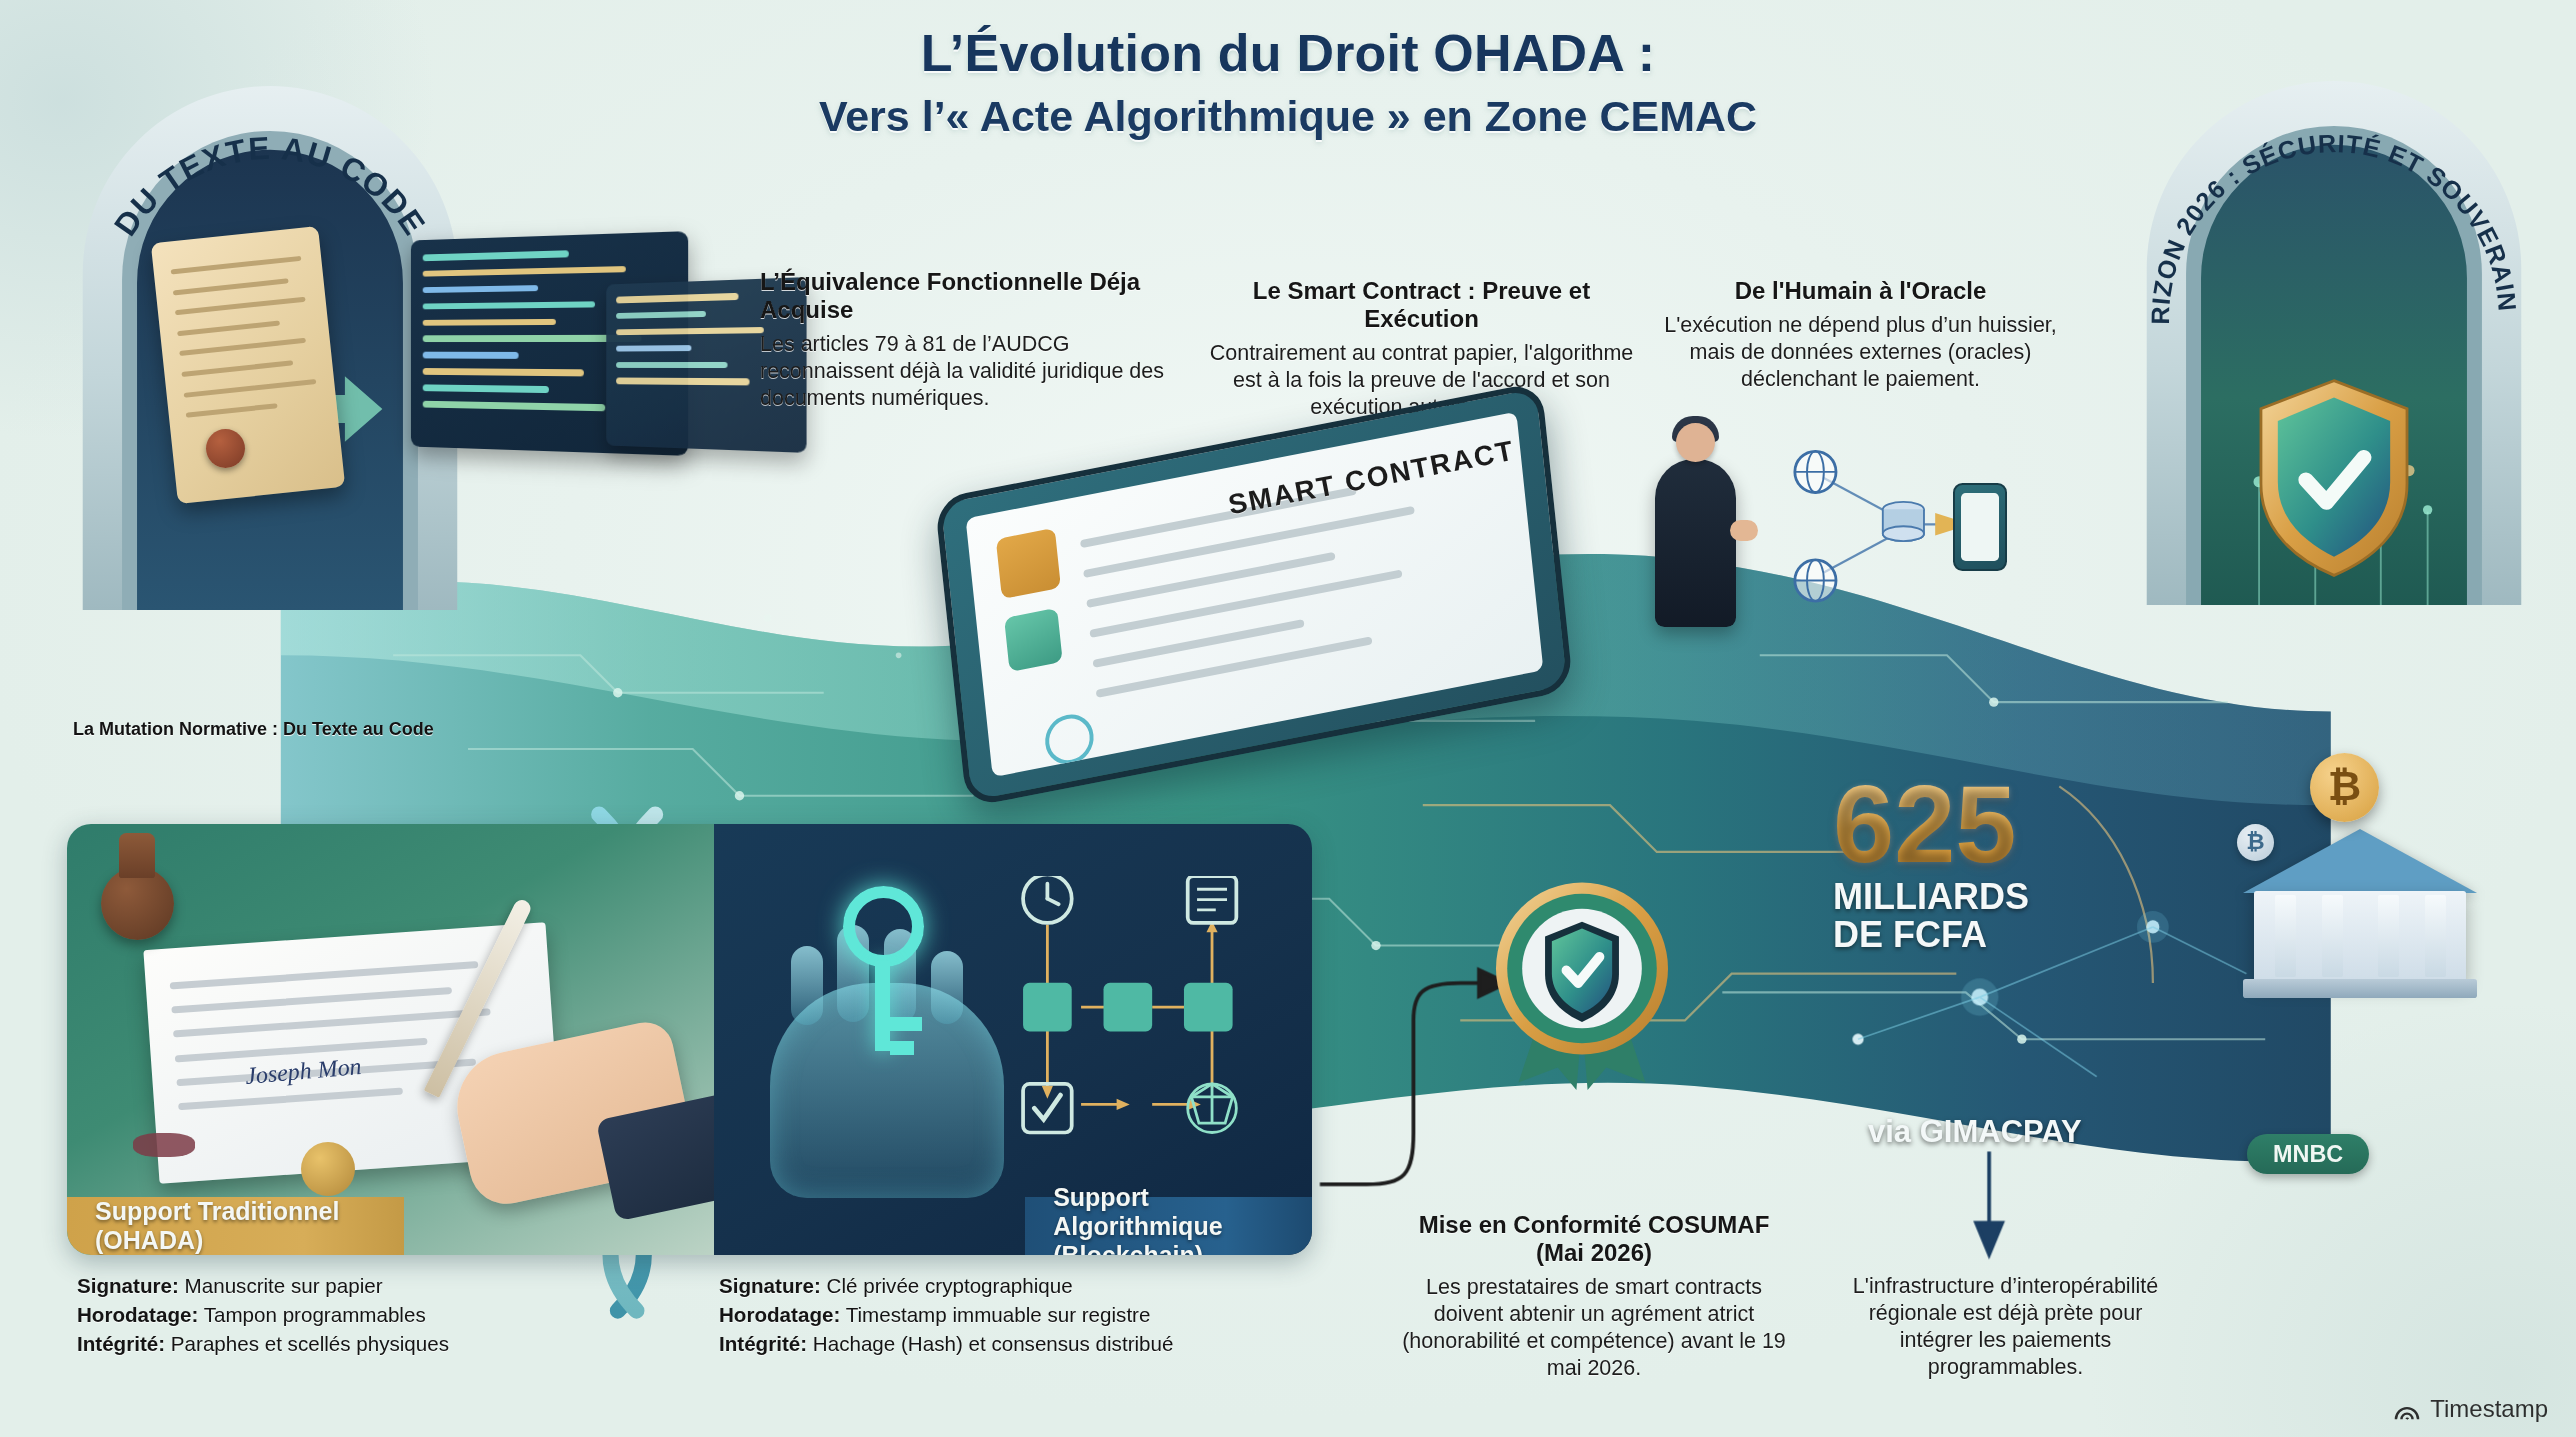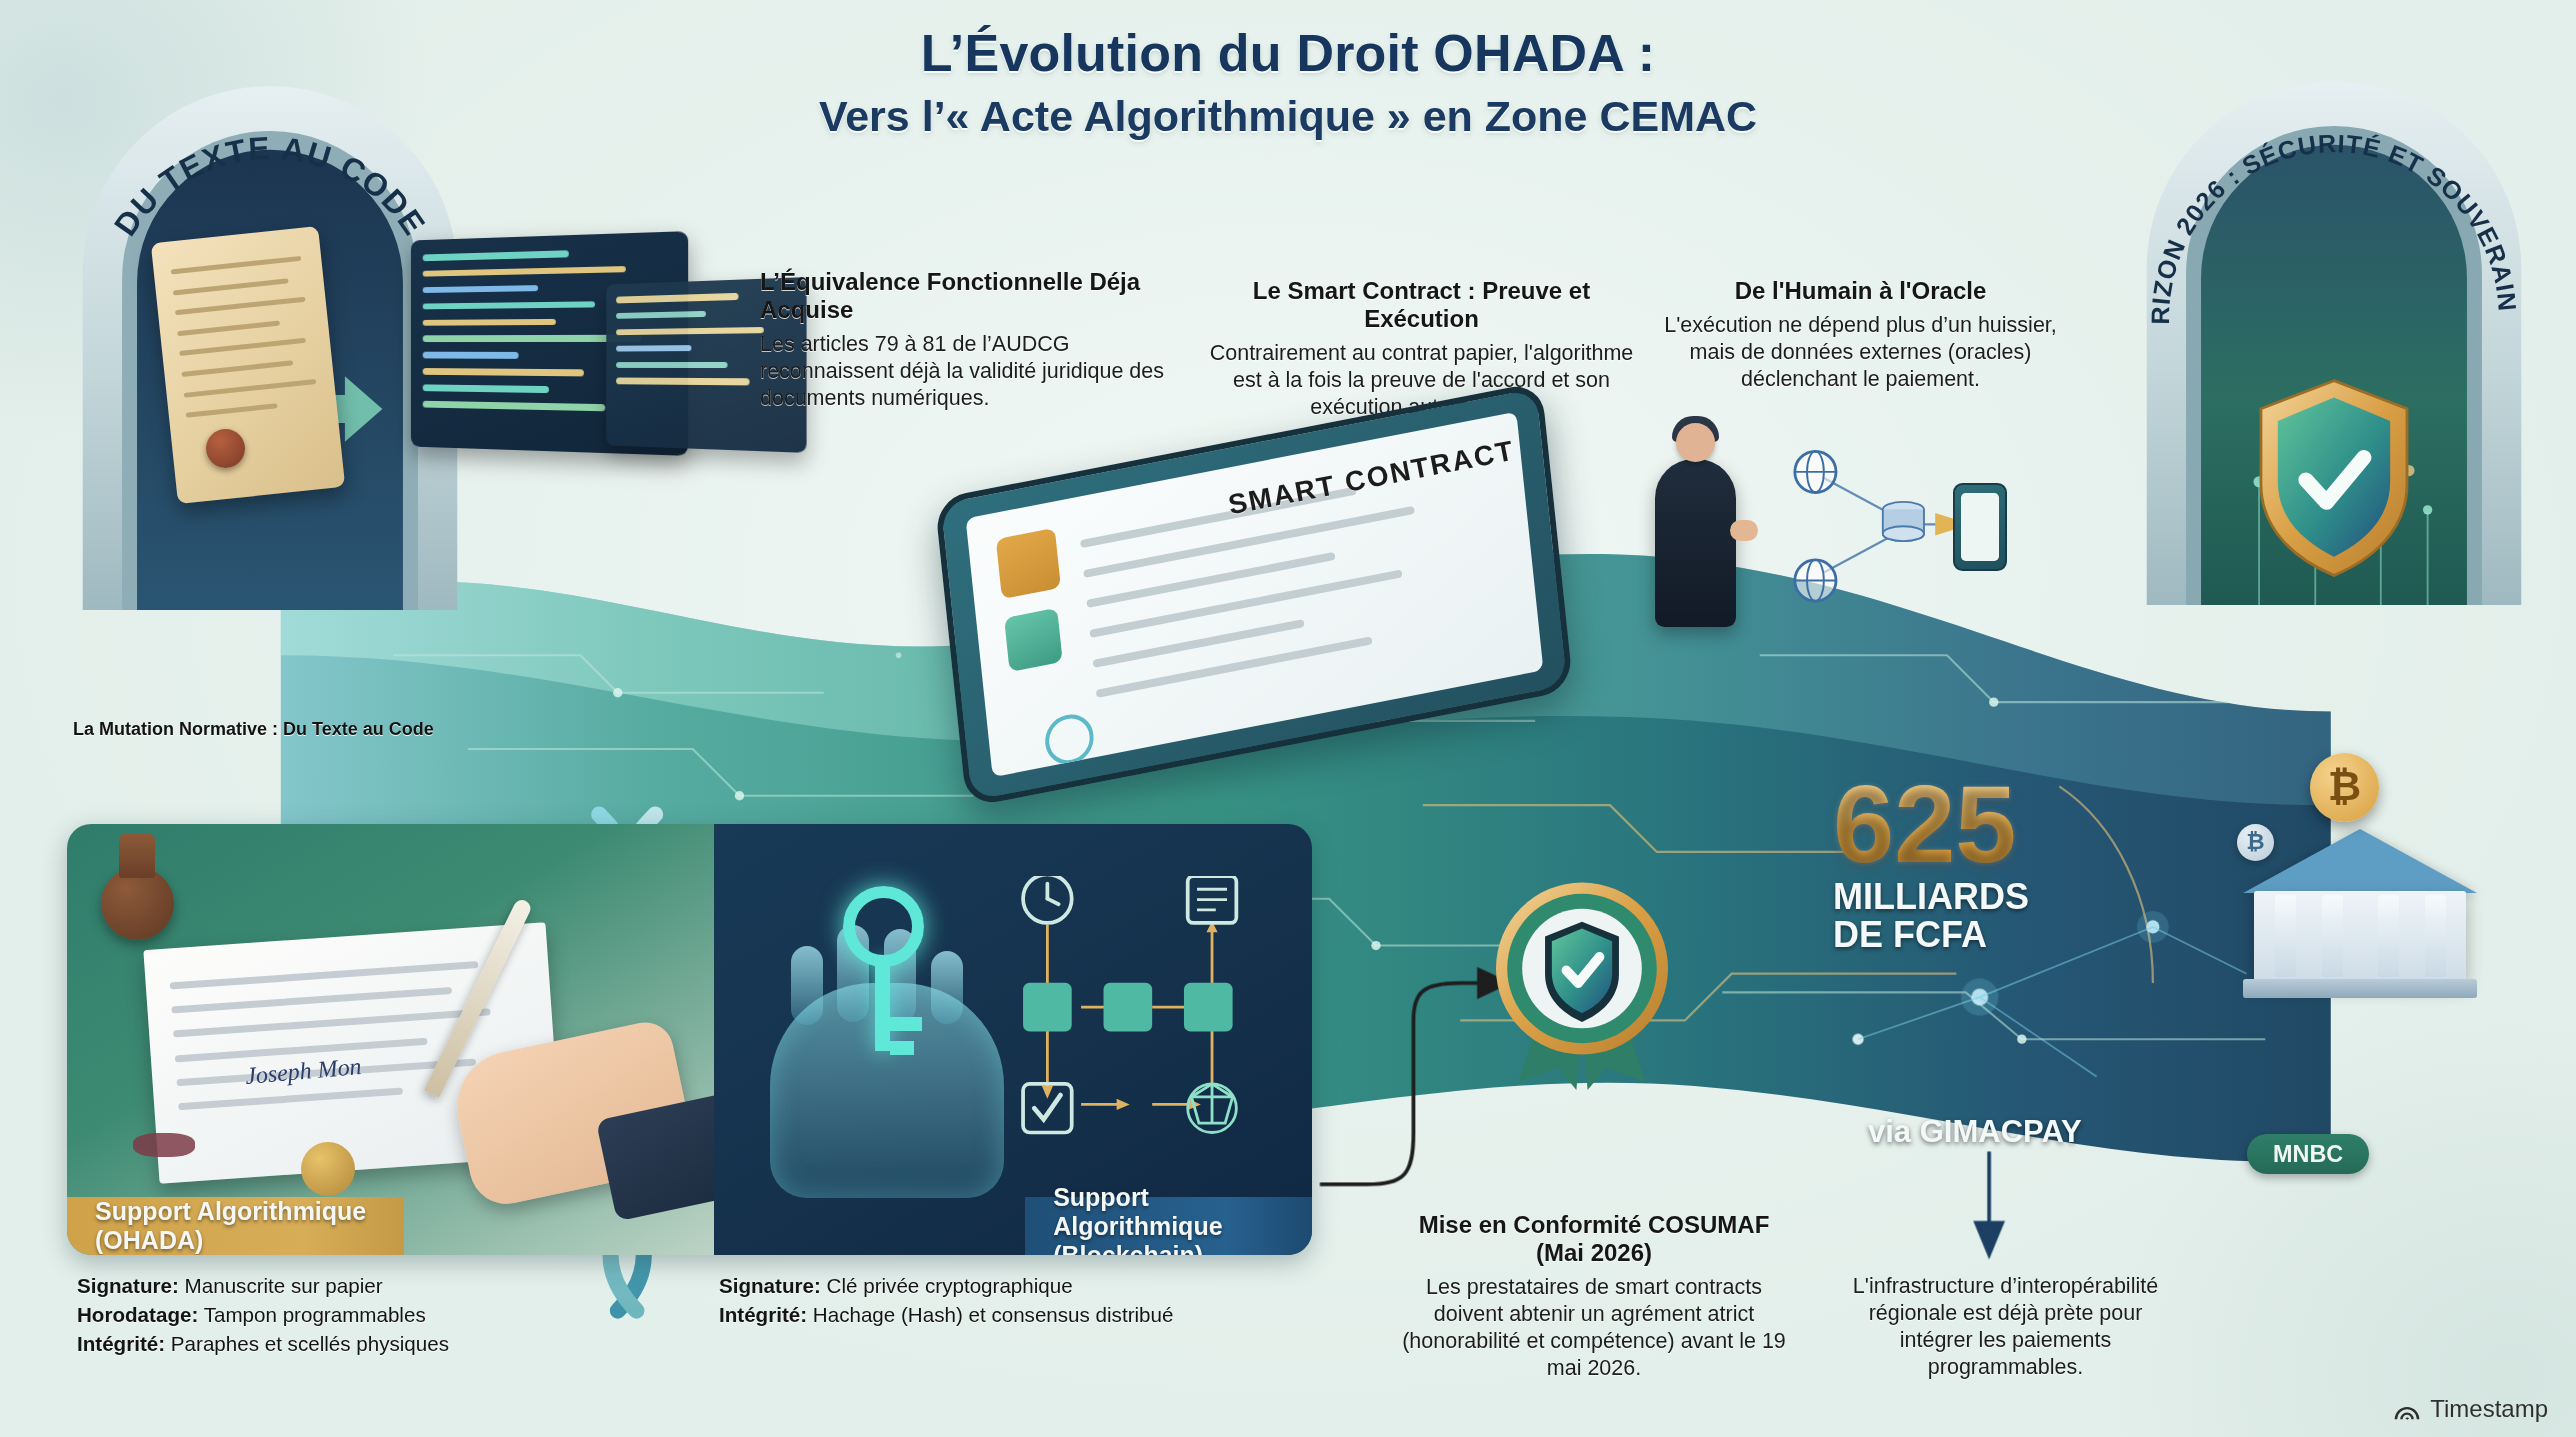--- a/index.html
+++ b/index.html
@@ -591,21 +591,21 @@
       </div>
       <div class="sig">Joseph Mon</div>
       <div class="stamp stamp-a"></div>
       <div class="stamp-handle"></div>
       <div class="stamp stamp-b"></div>
       <div class="stamp wax"></div>
       <div class="quill"></div>
       <div class="hand"></div>
       <div class="cuff"></div>
       <div class="cmp-bar bar-trad">
-        <span>Support Algorithmique (OHADA)</span>
+        <span>Support Traditionnel (OHADA)</span>
       </div>
     </div>
 
     <div class="cmp-half cmp-algo">
       <div class="d-hand">
         <div class="d-finger" style="left:20.6px;  top:-37px; height:79px;"></div>
         <div class="d-finger" style="left:67px;  top:-58px; height:97px;"></div>
         <div class="d-finger" style="left:114px; top:-54px; height:94px;"></div>
         <div class="d-finger" style="left:161px; top:-32px; height:73px;"></div>
       </div>
@@ -687,20 +687,24 @@
       <span>Paraphes et scellés physiques</span>
     </div>
   </div>
 
   <div class="specs specs-right">
     <div>
       <b>Signature:</b>
       <span>Clé privée cryptographique</span>
     </div>
     <div>
+      <b>Horodatage:</b>
+      <span>Timestamp immuable sur registre</span>
+    </div>
+    <div>
       <b>Intégrité:</b>
       <span>Hachage (Hash) et consensus distribué</span>
     </div>
   </div>
 
   <svg class="medal" viewBox="0 0 220 230">
     <path d="M66,150 L42,222 L84,206 L104,230 L110,158 Z" fill="#2f7f68"></path>
     <path d="M154,150 L178,222 L136,206 L116,230 L110,158 Z" fill="#2f7f68"></path>
     <g>
       <circle cx="110" cy="100" r="92" fill="url(#goldGrad)"></circle>

